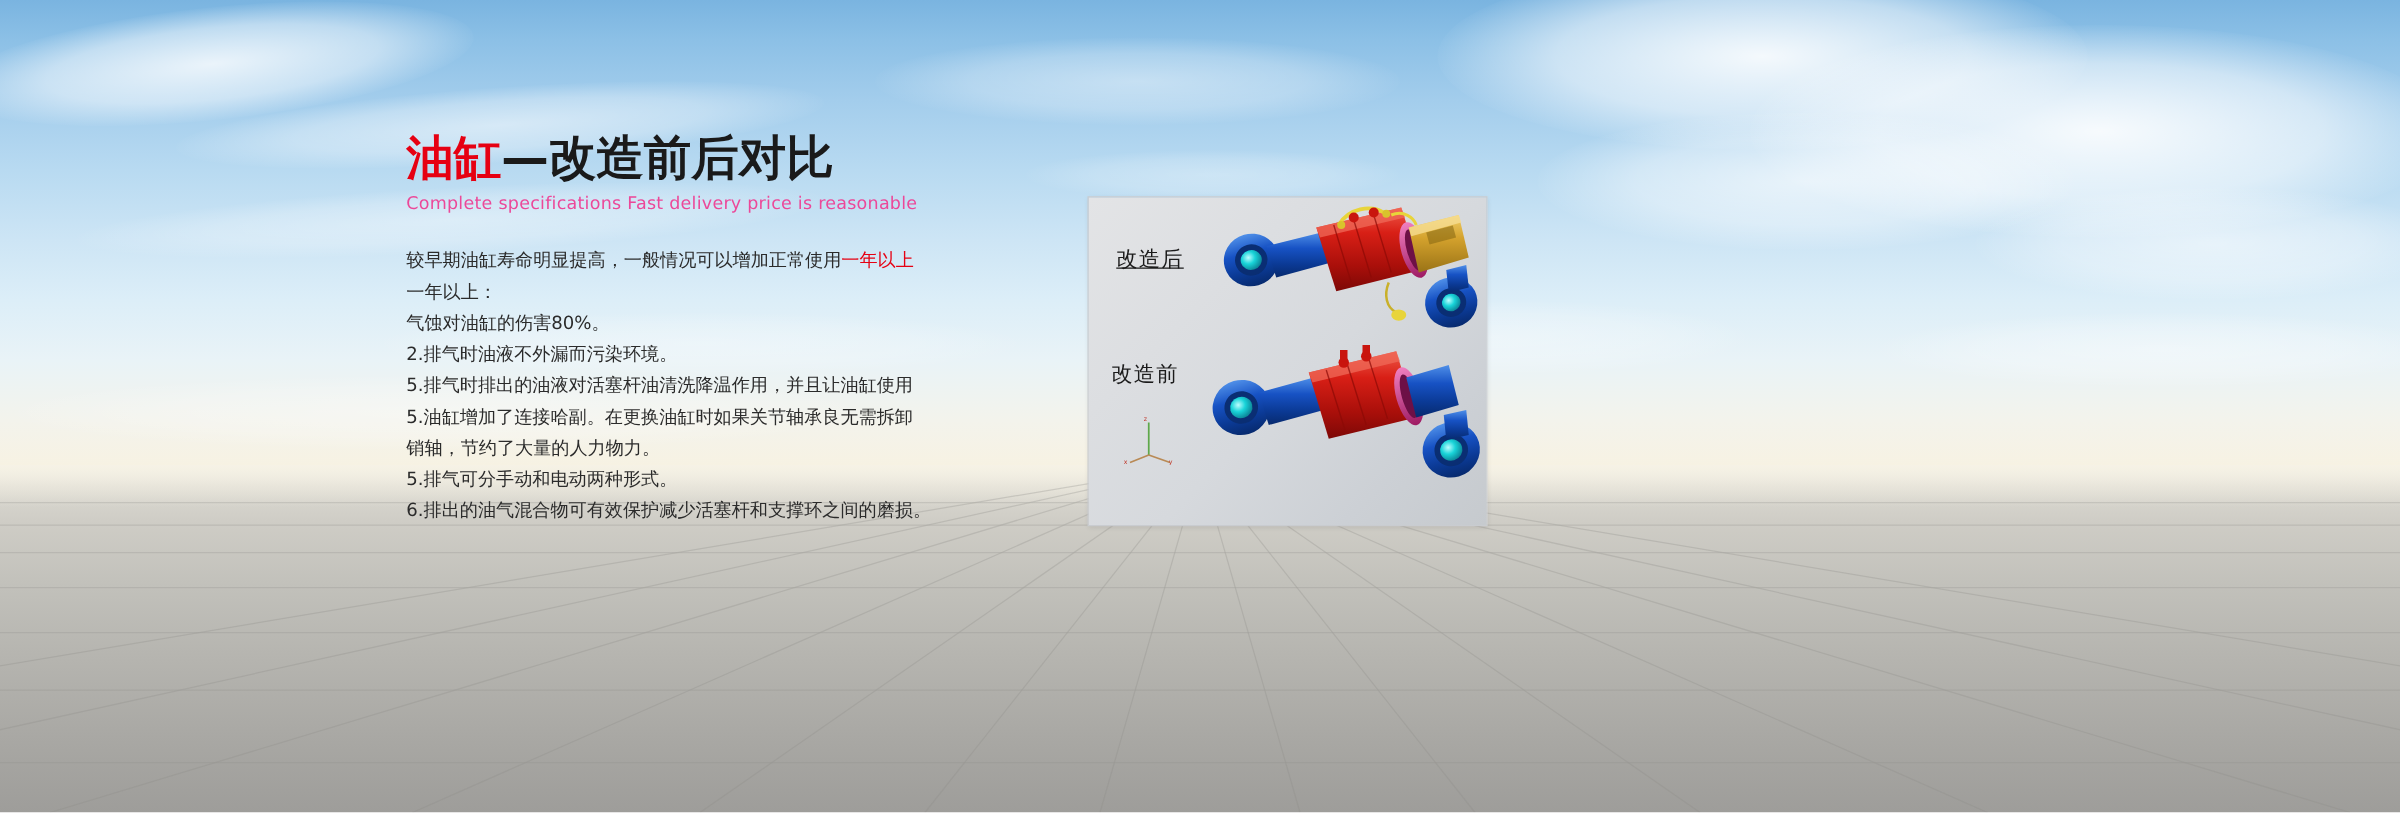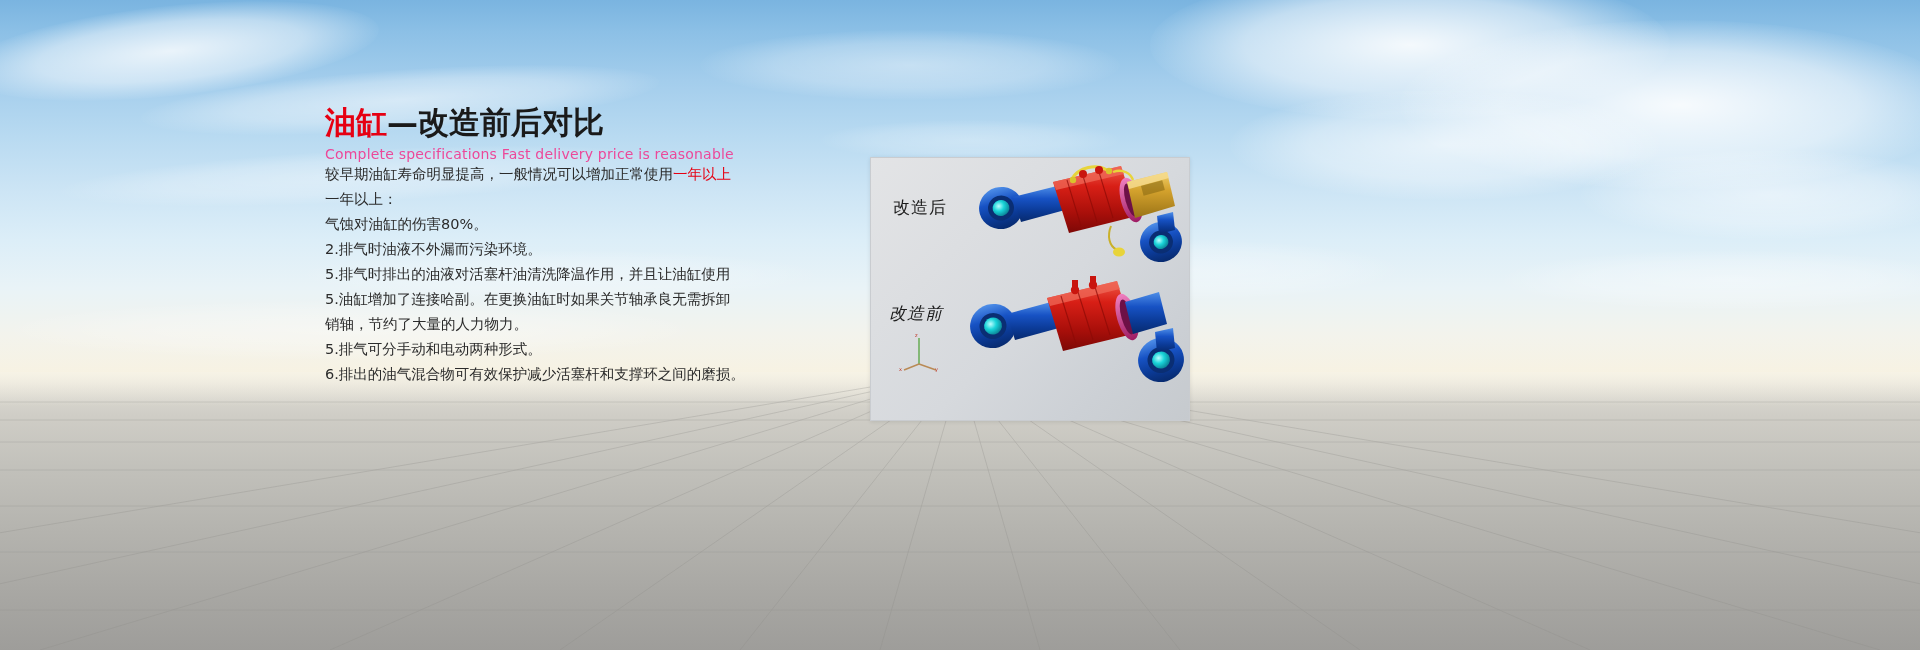--- a/index.html
+++ b/index.html
@@ -89,38 +89,39 @@
 
   
   .text-block {
     position: absolute;
     left: 325px;
     top: 104px;
     width: 560px;
   }
   .title {
     font-family: "DejaVu Sans", "Liberation Sans", sans-serif;
-    font-size: 31px;
+    font-size: 38px;
     font-weight: bold;
     letter-spacing: 0px;
     line-height: 1.2;
     color: #1a1a1a;
     margin: 0;
     white-space: nowrap;
   }
   .title .accent { color: #e60012; }
   .subtitle {
     font-family: "DejaVu Sans", "Liberation Sans", sans-serif;
     font-size: 14px;
     color: #ec4899;
     letter-spacing: .2px;
     margin: 5px 0 0 0;
     white-space: nowrap;
   }
   .body-text {
+    margin-top: 26px;
   }
   .body-line {
     font-family: "DejaVu Sans", "Liberation Sans", sans-serif;
     font-size: 14.5px;
     color: #2b2b2b;
     line-height: 25px;
     white-space: nowrap;
   }
   .body-line .hl { color: #e60012; }
 
@@ -137,22 +138,22 @@
     overflow: hidden;
   }
   .panel-label {
     position: absolute;
     font-family: "DejaVu Serif", "Liberation Serif", serif;
     font-size: 17px;
     color: #1b1b1b;
     letter-spacing: 1px;
     white-space: nowrap;
   }
-  .label-after  { left: 22px; top: 38px; }
-  .label-before { left: 18px; top: 144px; font-style: italic; }
+  .label-after  { left: 22px; top: 38px; text-decoration: underline; }
+  .label-before { left: 18px; top: 130px; }
   .axis-gizmo { position: absolute; left: 28px; top: 172px; width: 42px; height: 42px; }
 
   .cyl { position: absolute; }
   .cyl-top    { left: 90px;  top: 6px;   width: 226px; height: 118px; }
   .cyl-bottom { left: 82px;  top: 118px; width: 236px; height: 132px; }
 </style>
 </head>
 <body>
 
 <div id="banner">

